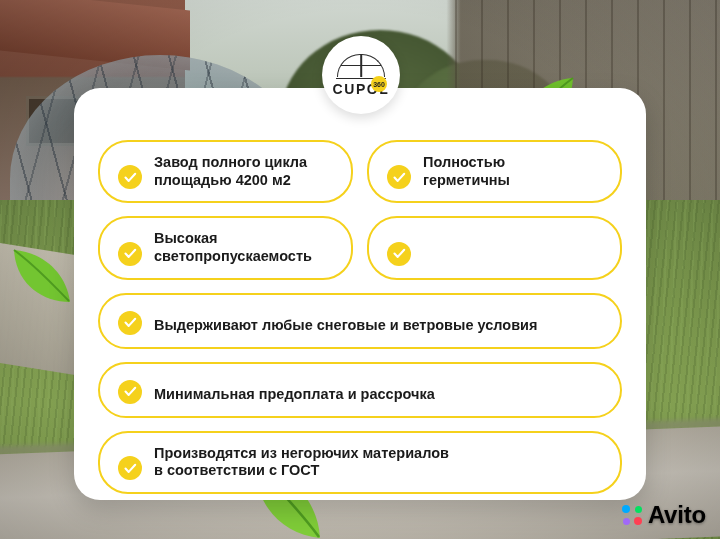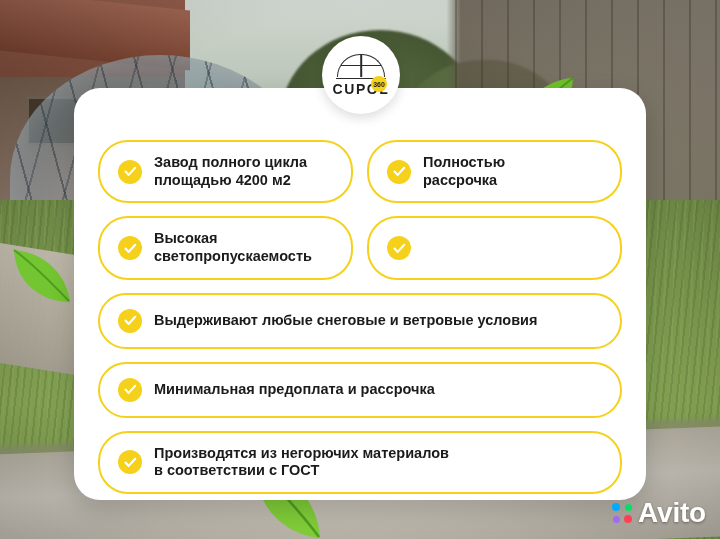--- a/index.html
+++ b/index.html
@@ -231,21 +231,21 @@
   .row {
     display: flex;
     gap: 14px;
     margin-bottom: 13px;
   }
   .pill {
     border: 2.5px solid #f5d11c;
     border-radius: 30px;
     background: #ffffff;
     display: flex;
-    align-items: center;
+    align-items: flex-end;
     gap: 12px;
     padding: 12px 18px;
     box-sizing: border-box;
     min-height: 56px;
   }
   .pill.half { width: 255px; }
   .pill.full { width: 524px; }
   .check {
     flex: 0 0 auto;
     width: 24px;
@@ -283,23 +283,23 @@
   .avito-dots i {
     position: absolute;
     border-radius: 50%;
     display: block;
   }
   .d1 { width: 8px; height: 8px; background: #0af; left: 0; top: 0; background: #00aaff; }
   .d2 { width: 7px; height: 7px; background: #04e061; right: 0; top: 1px; }
   .d3 { width: 7px; height: 7px; background: #a169f7; left: 1px; bottom: 0; }
   .d4 { width: 8px; height: 8px; background: #ff4053; right: 0; bottom: 0; }
   .avito-word {
-    font-size: 28px;
+    font-size: 24px;
     font-weight: 700;
-    color: #ffffff;
+    color: #000000;
     text-shadow: 0 1px 3px rgba(0,0,0,0.4);
     letter-spacing: -0.2px;
   }
 </style>
 </head>
 <body>
 
 <div class="scene">
 
   <div class="bg-sky"></div>
@@ -348,21 +348,21 @@
           <span class="pill-text">Завод полного цикла
 площадью 4200 м2</span>
         </div>
         <div class="pill half">
           <span class="check">
             <svg width="13" height="11" viewBox="0 0 13 11">
                 <path d="M1.5 5.6 L4.7 8.9 L11.2 1.8" stroke="#ffffff" stroke-width="2.1" fill="none" stroke-linecap="round" stroke-linejoin="round"></path>
               </svg>
           </span>
           <span class="pill-text">Полностью
-рассрочка</span>
+герметичны</span>
         </div>
       </div>
 
       <div class="row">
         <div class="pill half">
           <span class="check">
             <svg width="13" height="11" viewBox="0 0 13 11">
                 <path d="M1.5 5.6 L4.7 8.9 L11.2 1.8" stroke="#ffffff" stroke-width="2.1" fill="none" stroke-linecap="round" stroke-linejoin="round"></path>
               </svg>
           </span>

